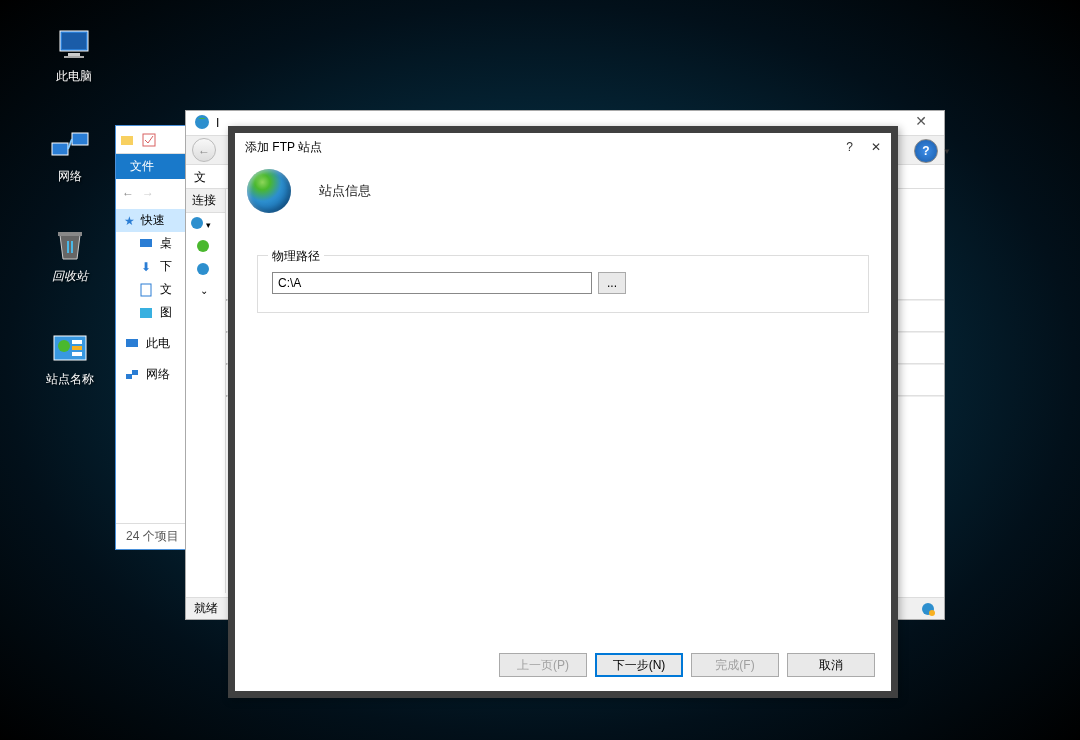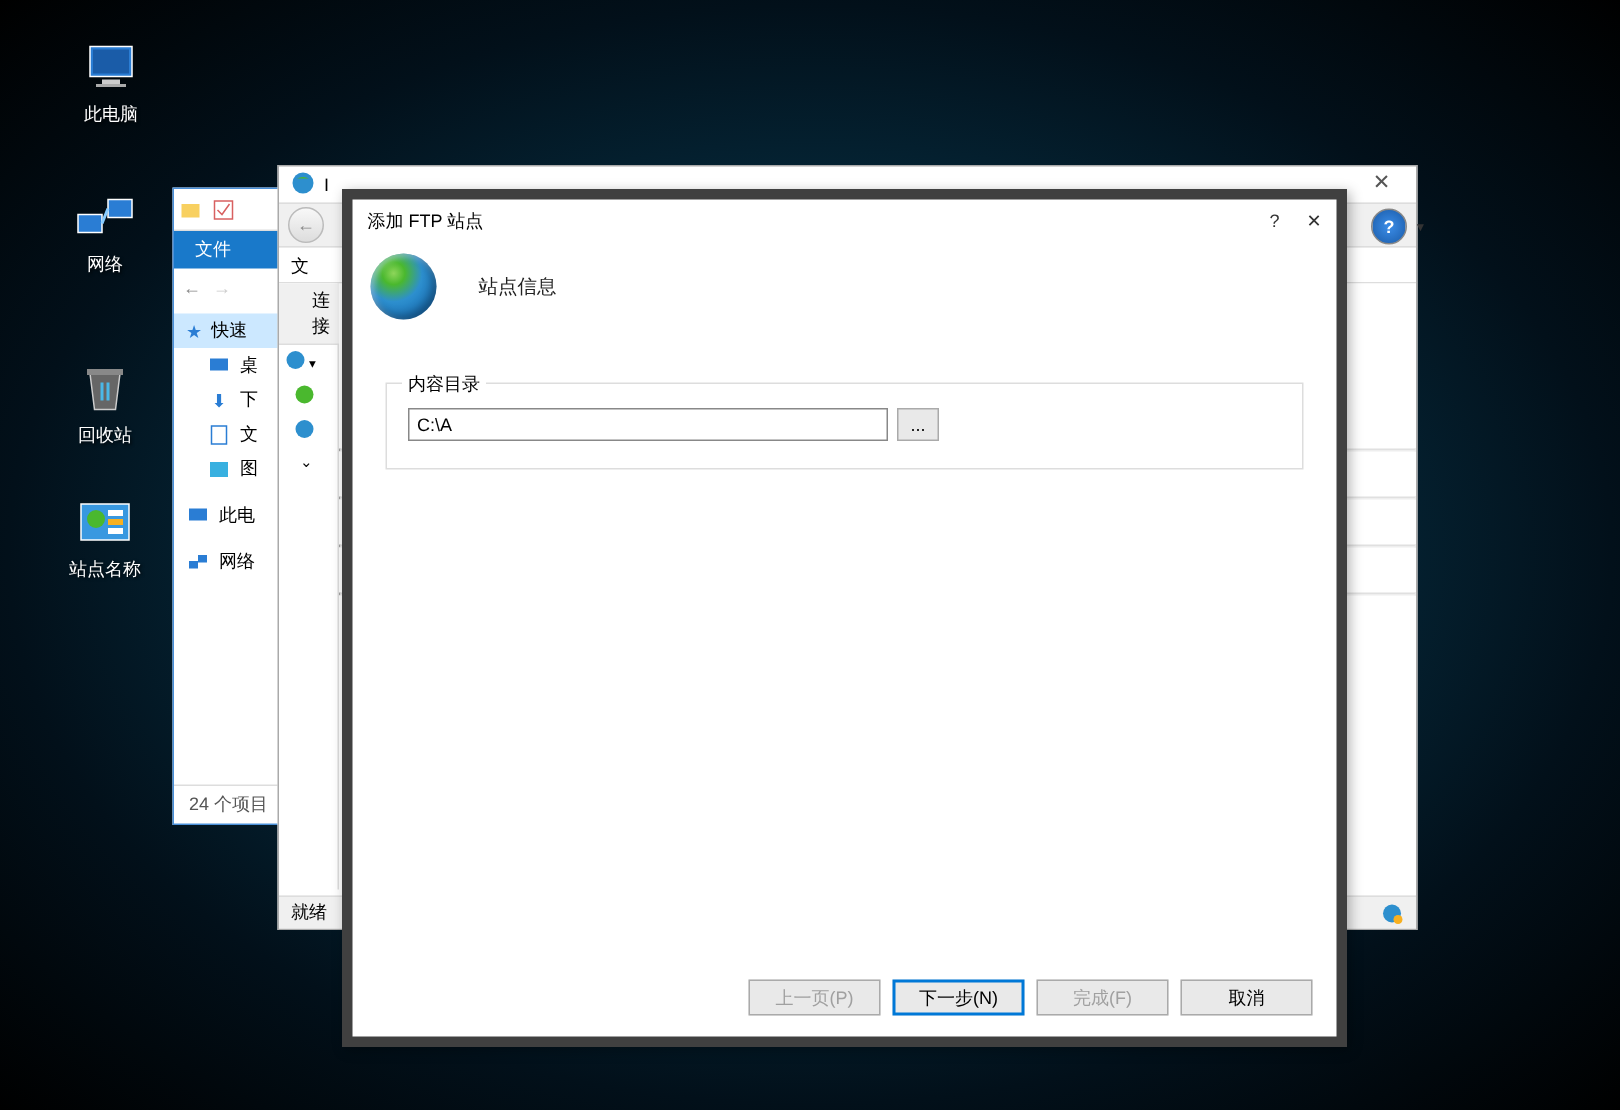--- a/index.html
+++ b/index.html
@@ -24,21 +24,21 @@
     
     .iis-window { position: absolute; left: 185px; top: 110px; width: 760px; height: 510px; background: #fff; border: 1px solid #aaa; }
     .iis-titlebar { height: 24px; display: flex; align-items: center; padding: 0 8px; gap: 6px; }
     .iis-close { position: absolute; right: 8px; top: 2px; width: 30px; text-align: center; color: #555; font-size: 14px; }
     .iis-addressbar { height: 30px; background: #f0f0f0; border-top: 1px solid #ddd; border-bottom: 1px solid #ddd; display: flex; align-items: center; padding: 0 6px; }
     .iis-back-btn { width: 24px; height: 24px; border-radius: 50%; background: linear-gradient(#f8f8f8, #ddd); border: 1px solid #bbb; display: flex; align-items: center; justify-content: center; }
     .iis-help-btn { position: absolute; right: 6px; top: 28px; width: 24px; height: 24px; border-radius: 50%; background: radial-gradient(circle, #3b8de8, #1a5ba8); display: flex; align-items: center; justify-content: center; color: #fff; font-weight: bold; border: 1px solid #888; }
     .iis-menubar { height: 24px; padding: 4px 8px; border-bottom: 1px solid #ddd; }
     .iis-body { display: flex; height: calc(100% - 104px); }
     .iis-sidebar { width: 40px; background: #fff; border-right: 1px solid #ddd; }
-    .iis-sidebar-header { background: #f0f0f0; padding: 3px 22px; border-bottom: 1px solid #ddd; font-size: 12px; }
+    .iis-sidebar-header { background: #f0f0f0; padding: 3px 6px; border-bottom: 1px solid #ddd; font-size: 12px; }
     .iis-tree-item { padding: 3px 4px; display: flex; align-items: center; gap: 2px; }
     .iis-main { flex: 1; background: #fff; position: relative; }
     .iis-main-divider { border-top: 1px solid #e0e0e0; margin: 0; }
     .iis-statusbar { position: absolute; bottom: 0; left: 0; right: 0; height: 22px; background: #f0f0f0; border-top: 1px solid #ddd; display: flex; align-items: center; padding: 0 8px; justify-content: space-between; }
     .iis-status-icon { width: 16px; height: 16px; }
     
     
     .ftp-dialog { position: absolute; left: 228px; top: 82px; width: 670px; height: 572px; background: #fff; border: 7px solid #404040; box-shadow: 2px 2px 8px rgba(0,0,0,0.3); margin-top: 44px; }
     .ftp-titlebar { height: 28px; display: flex; align-items: center; padding: 0 10px; justify-content: space-between; }
     .ftp-title-btns { display: flex; gap: 18px; font-size: 14px; color: #333; }
@@ -78,21 +78,21 @@
   <div class="icon-img">
     <svg viewBox="0 0 40 40">
         <rect x="2" y="18" width="16" height="12" fill="#2a7dd4" stroke="#fff"></rect>
         <rect x="22" y="8" width="16" height="12" fill="#2a7dd4" stroke="#fff"></rect>
         <line x1="18" y1="24" x2="22" y2="14" stroke="#88ccff" stroke-width="2"></line>
       </svg>
   </div>
   <div class="label">网络</div>
 </div>
 
-<div class="desktop-icon" style="left:35px; top:239px;">
+<div class="desktop-icon" style="left:35px; top:225px;font-style:italic;">
   <div class="icon-img">
     <svg viewBox="0 0 40 40">
         <path d="M10 10 L30 10 L27 34 L13 34 Z" fill="#666" stroke="#ccc"></path>
         <rect x="8" y="7" width="24" height="4" fill="#888"></rect>
         <path d="M18 16 L18 28 M22 16 L22 28" stroke="#4ab8e8" stroke-width="2"></path>
       </svg>
   </div>
   <div class="label">回收站</div>
 </div>
 
@@ -250,21 +250,21 @@
       <span>?</span>
       <span>✕</span>
     </div>
   </div>
   <div class="ftp-header">
     <div class="ftp-globe"></div>
     <div class="ftp-header-title">站点信息</div>
   </div>
   <div class="ftp-body">
     <div class="ftp-fieldset">
-      <div class="ftp-legend">内容目录</div>
+      <div class="ftp-legend">物理路径</div>
       <div class="ftp-path-row">
         <input class="ftp-path-input" type="text" value="C:\A" style="">
         <button class="ftp-browse-btn">...</button>
       </div>
     </div>
   </div>
   <div class="ftp-buttons">
     <button class="ftp-btn" disabled="">上一页(P)</button>
     <button class="ftp-btn primary">下一步(N)</button>
     <button class="ftp-btn" disabled="">完成(F)</button>

